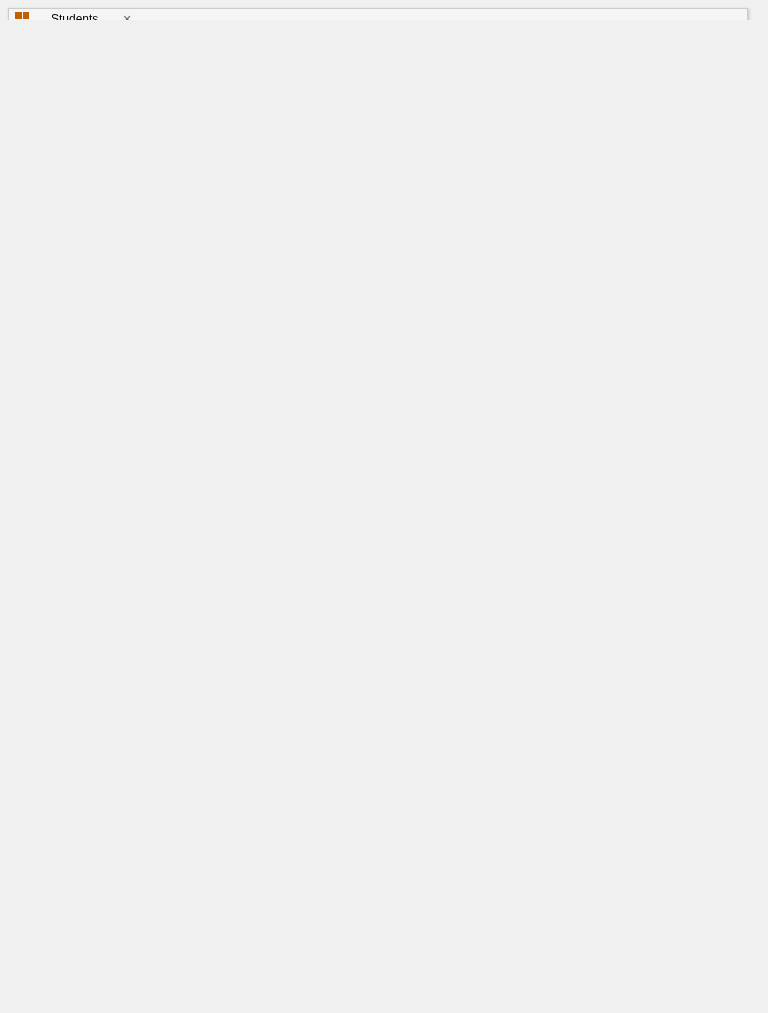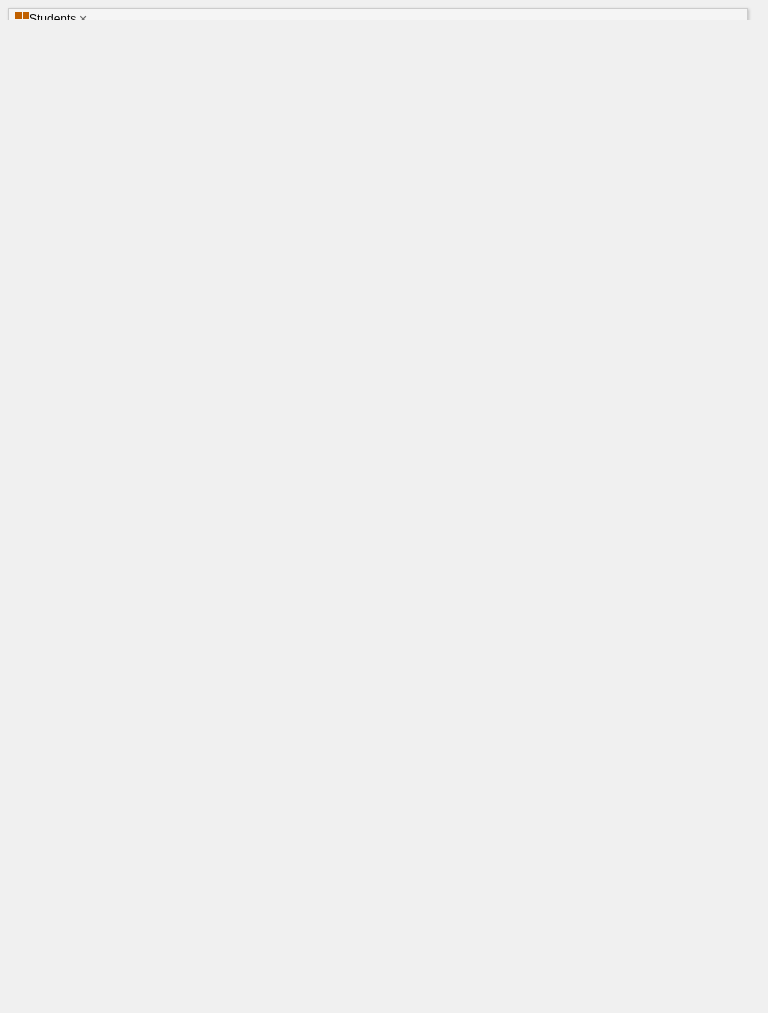--- a/index.html
+++ b/index.html
@@ -18,21 +18,21 @@
       position: absolute;
       box-shadow: 1px 1px 3px rgba(0,0,0,0.2);
     }
 
     .window-title-bar {
       background: #f5f5f5;
       border-bottom: 1px solid #ccc;
       padding: 3px 6px;
       display: flex;
       align-items: center;
-      gap: 0;
+      gap: 22px;
       font-size: 12px;
       font-weight: normal;
     }
 
     .grid-icon {
       display: inline-grid;
       grid-template-columns: 1fr 1fr;
       width: 14px;
       height: 14px;
       gap: 1px;

